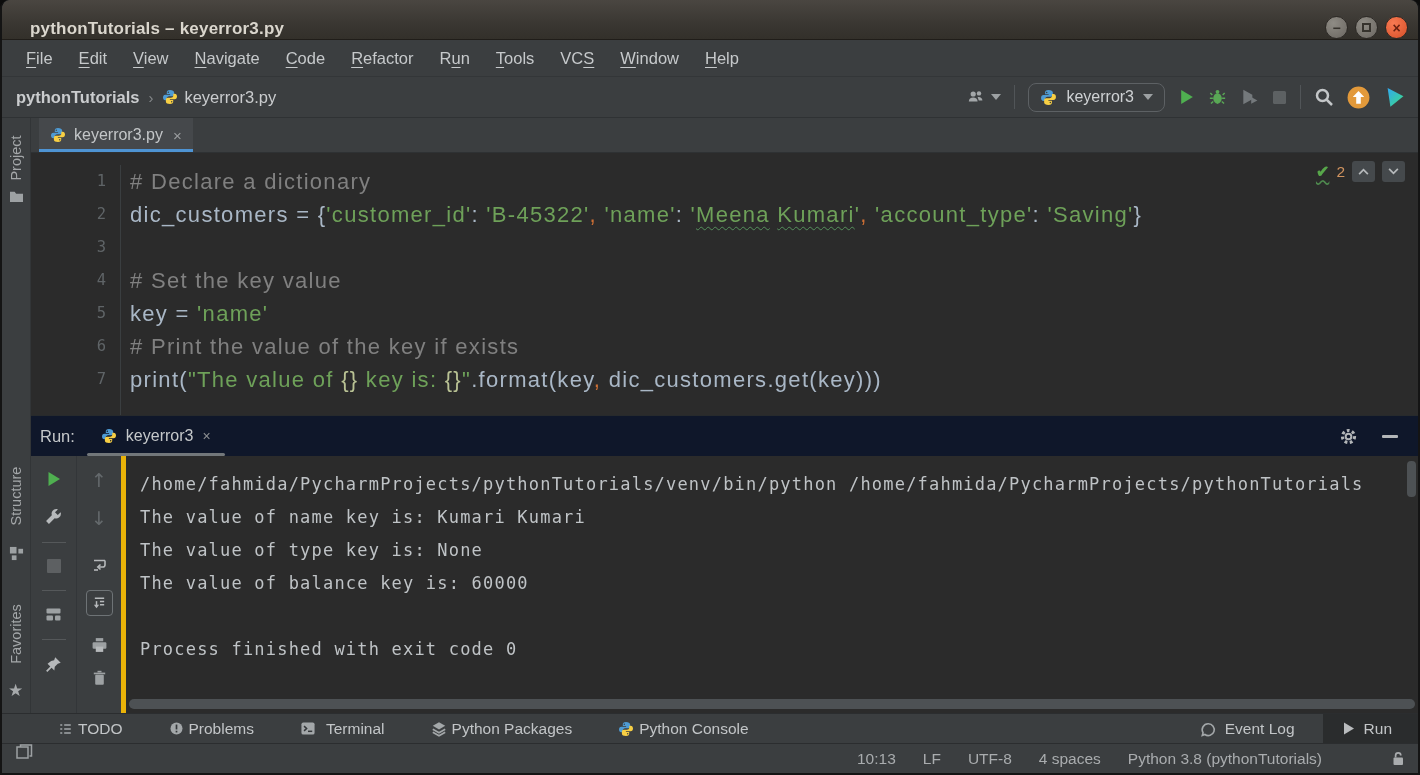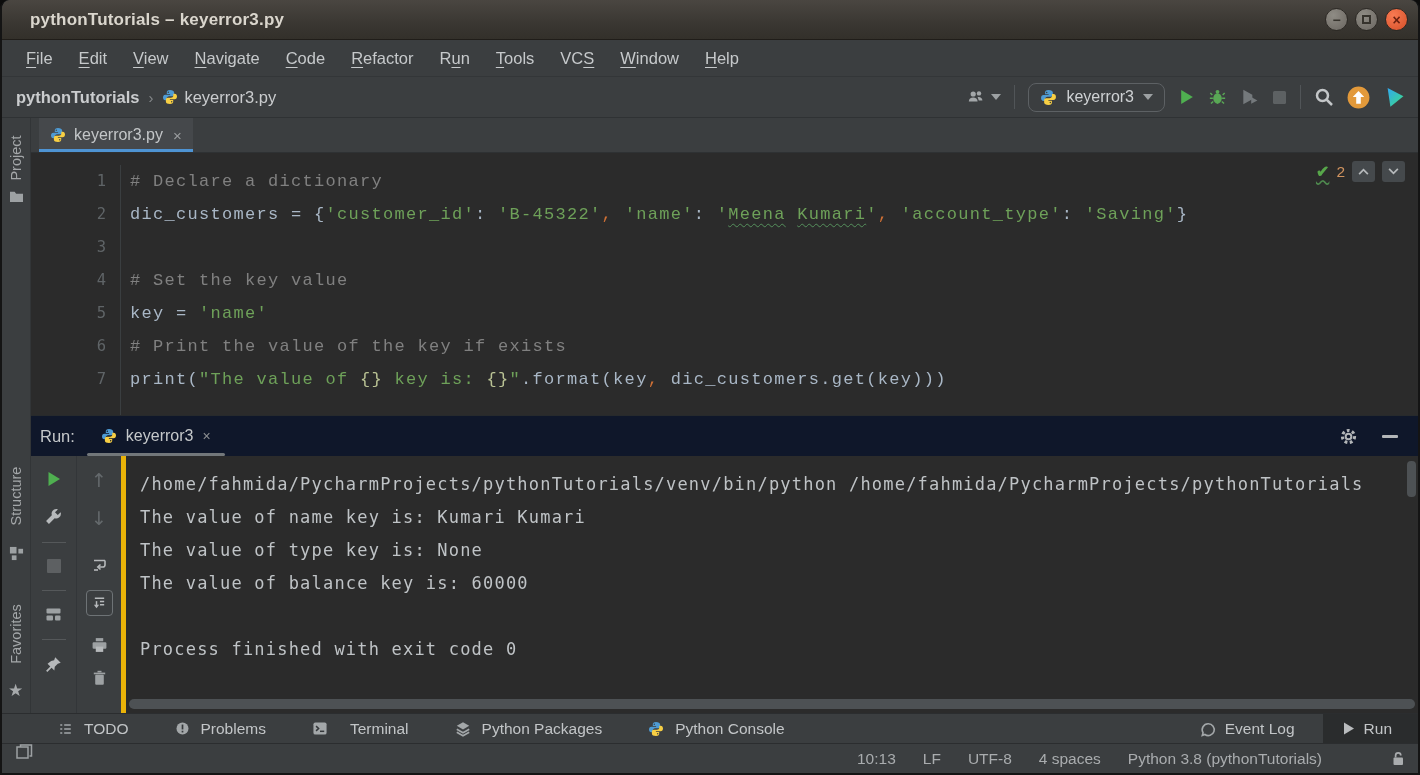--- a/index.html
+++ b/index.html
@@ -3,21 +3,21 @@
 <meta charset="utf-8">
 <style>
   *{box-sizing:border-box;margin:0;padding:0;}
   html,body{background:#0c0c0c;width:1420px;height:775px;overflow:hidden;}
   .window{width:1420px;height:775px;display:flex;flex-direction:column;background:#3b3e40;
     border-radius:9px 9px 0 0;overflow:hidden;position:relative;
     font-family:"Liberation Sans",sans-serif;
     border-left:2px solid #141414;border-right:2px solid #141414;border-bottom:2px solid #141414;}
   
   .titlebar{flex:0 0 40px;background:linear-gradient(#4a4641,#3a3732 60%,#33302a);
-    border-bottom:1px solid #201d19;display:flex;align-items:center;border-radius:8px 8px 0 0;}
+    border-bottom:1px solid #201d19;display:flex;align-items:flex-end;border-radius:8px 8px 0 0;}
   .title-text{margin-left:28px;font-size:17px;font-weight:bold;color:#dad6cd;letter-spacing:.2px;}
   .win-btns{margin-left:auto;margin-right:10px;display:flex;gap:7px;}
   .wbtn{width:23px;height:23px;border-radius:50%;display:flex;align-items:center;justify-content:center;
     border:1px solid #2c2925;}
   .wbtn.minmax{background:radial-gradient(circle at 35% 30%,#8f8c85,#6a6660);color:#36332d;}
   .wbtn.close{background:radial-gradient(circle at 35% 30%,#f87a52,#d54f28);color:#6b2110;}
   .wbtn span{font-size:14px;font-weight:bold;line-height:1;}
   .max-glyph{width:9px;height:9px;border:2px solid #36332d;}
   
   .menubar{flex:0 0 37px;display:flex;align-items:center;padding-left:11px;font-size:16.5px;
@@ -47,21 +47,21 @@
   .editor-pane{flex:0 0 297px;display:flex;flex-direction:column;background:#2b2b2b;min-width:0;}
   .tabbar{flex:0 0 34px;background:#3b3e40;border-bottom:1px solid #2e3133;display:flex;align-items:stretch;}
   .etab{display:flex;align-items:center;gap:8px;height:34px;padding:0 11px;margin-left:8px;
     background:#45484b;position:relative;font-size:16px;color:#c3c6c8;}
   .etab::after{content:"";position:absolute;left:0;right:0;bottom:0;height:3px;background:#4e94d4;}
   .tab-close{color:#9b9ea0;font-size:15px;padding-left:2px;}
   .editor{flex:1;display:flex;position:relative;overflow:hidden;padding-top:12px;}
   .gutter{flex:0 0 90px;text-align:right;padding-right:14px;border-right:1px solid #3a3e40;}
   .gnum{height:33px;line-height:33px;font-family:"DejaVu Sans Mono",monospace;font-size:15.5px;color:#5f6467;}
   .code{flex:1;padding-left:9px;overflow:hidden;}
-  .code-line{height:33px;line-height:33px;font-family:Liberation Mono, monospace;font-size:17px;
+  .code-line{height:33px;line-height:33px;font-family:Liberation Sans, sans-serif;font-size:22px;
     letter-spacing:1.3px;white-space:pre;color:#a9b7c6;}
   .tk-com{color:#808080;}
   .tk-pl{color:#a9b7c6;}
   .tk-str{color:#6ea159;}
   .tk-or{color:#cf7035;}
   .tk-fmt{color:#b9c294;}
   .tk-typo{color:#6ea159;text-decoration:underline wavy #55905c;text-decoration-thickness:1px;text-underline-offset:4px;}
   .inspections{position:absolute;top:8px;right:13px;display:flex;align-items:center;gap:7px;}
   .insp-check{color:#57a64a;font-size:16px;font-weight:bold;text-decoration:underline wavy #4e8a4e;text-underline-offset:3px;line-height:1;}
   .insp-count{color:#d0935f;font-size:15.5px;}
@@ -85,21 +85,21 @@
   .box-sel{width:27px;height:26px;border:1px solid #6e7376;border-radius:4px;display:flex;align-items:center;justify-content:center;}
   .console{flex:1;border-left:5px solid #eab308;padding:12px 0 0 14px;position:relative;overflow:hidden;}
   .console-line{height:33px;line-height:33px;font-family:"DejaVu Sans Mono",monospace;font-size:17px;
     letter-spacing:1.2px;white-space:pre;color:#bfc3c6;}
   .hscroll{position:absolute;left:3px;right:3px;bottom:4px;height:10px;background:#4d5154;border-radius:5px;}
   .vscroll{position:absolute;right:2px;top:5px;width:9px;height:36px;background:#4d5154;border-radius:4px;}
   
   .bottombar{flex:0 0 30px;background:#3b3e40;border-top:1px solid #2b2d2f;display:flex;align-items:center;
     font-size:15.5px;color:#c2c5c7;}
   .bb-left{display:flex;gap:46px;padding-left:56px;align-items:center;}
-  .bb-item{display:flex;align-items:center;gap:11px;}
+  .bb-item{display:flex;align-items:center;gap:5px;}
   .bb-right{margin-left:auto;display:flex;align-items:center;height:100%;}
   .bb-event{display:flex;align-items:flex-end;gap:9px;margin-right:28px;}
   .bb-run{height:100%;display:flex;align-items:center;gap:9px;background:#2a2c2d;padding:0 26px 0 20px;}
   .statusbar{flex:0 0 30px;background:#3b3e40;border-top:1px solid #2b2d2f;display:flex;
     font-size:15.5px;color:#a9acae;padding:0 13px 0 14px;}
   .sb-right{margin-left:auto;display:flex;align-items:center;gap:27px;}
   .sb-lock{margin-left:42px;display:flex;align-items:center;}
   svg{display:block;}
 </style>
 </head>

